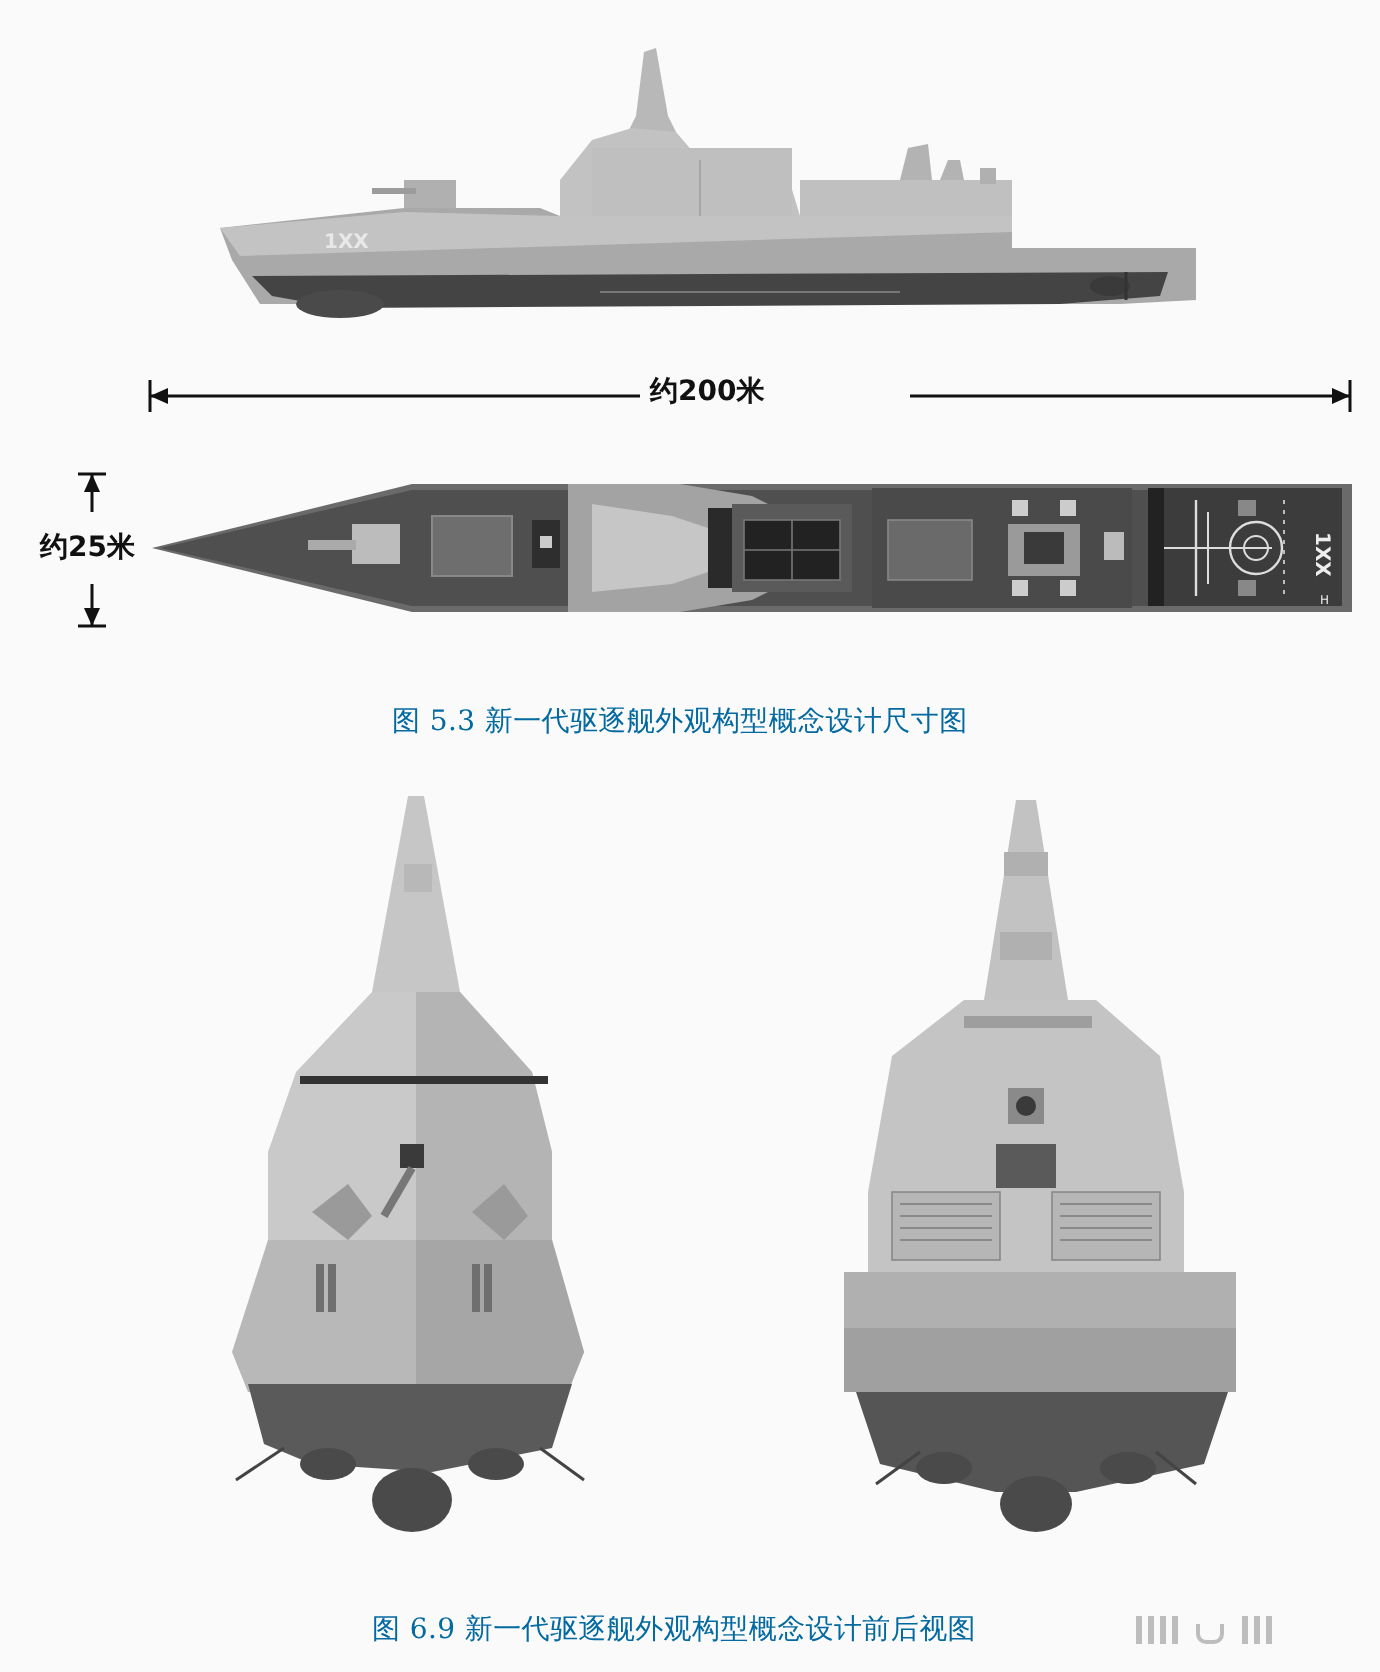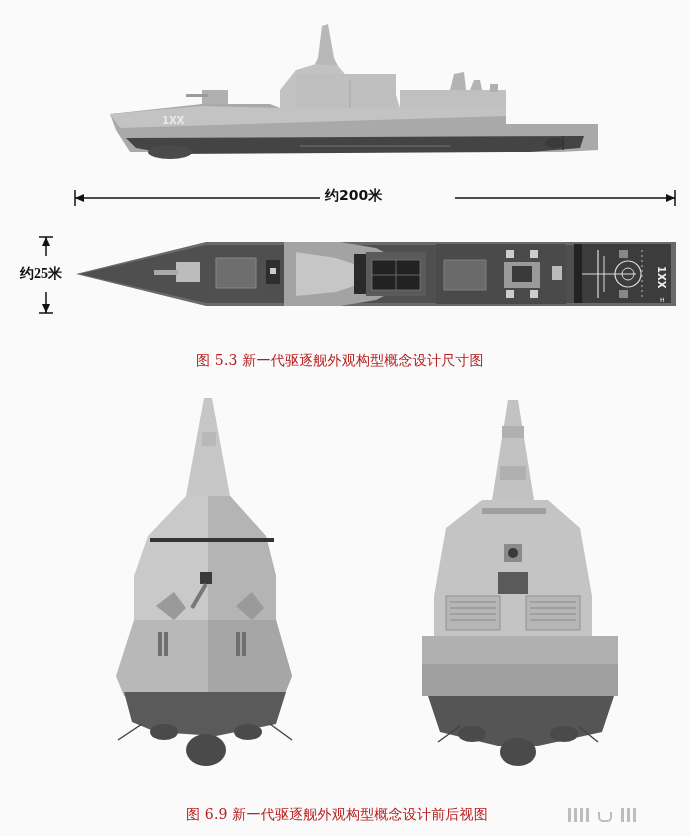--- a/index.html
+++ b/index.html
@@ -5,21 +5,21 @@
   html, body { margin: 0; padding: 0; }
   body {
     width: 690px; height: 836px; overflow: hidden;
     background: #fafafa;
     font-family: "DejaVu Serif", serif;
     position: relative;
   }
   .figure { position: absolute; }
   .caption {
     position: absolute; font-family: "DejaVu Serif", serif;
-    font-size: 14px; color: #b91c1c; letter-spacing: 0.2px; white-space: nowrap;
+    font-size: 14px; color: #0369a1; letter-spacing: 0.2px; white-space: nowrap;
   }
   .dim-label {
     position: absolute; font-family: "DejaVu Sans", sans-serif;
     font-size: 14px; font-weight: bold; color: #111; white-space: nowrap;
   }
   .watermark { position: absolute; display: flex; align-items: flex-end; gap: 3px; }
   .watermark .bar { width: 3px; background: #bdbdbd; }
 </style>
 </head>
 <body>
@@ -66,21 +66,21 @@
 <div class="dim-label" style="left:325px; top:187px;">约200米</div>
 
 <svg class="figure" style="left:36px; top:234px;" width="20" height="82" viewBox="0 0 20 82">
   <line x1="3" y1="3" x2="17" y2="3" stroke="#111" stroke-width="1.5"></line>
   <line x1="10" y1="3" x2="10" y2="22" stroke="#111" stroke-width="1.5"></line>
   <polygon points="10,3 6,12 14,12" fill="#111"></polygon>
   <line x1="10" y1="58" x2="10" y2="79" stroke="#111" stroke-width="1.5"></line>
   <line x1="3" y1="79" x2="17" y2="79" stroke="#111" stroke-width="1.5"></line>
   <polygon points="10,79 6,70 14,70" fill="#111"></polygon>
 </svg>
-<div class="dim-label" style="left:20px; top:265px;font-family:Liberation Serif, serif;">约25米</div>
+<div class="dim-label" style="left:20px; top:265px;">约25米</div>
 
 <svg class="figure" style="left:76px; top:238px;" width="600" height="70" viewBox="0 0 600 70">
 
   <polygon points="0,36 130,4 600,4 600,68 130,68" fill="#6a6a6a"></polygon>
   <polygon points="4,36 130,7 595,7 595,65 130,65" fill="#4f4f4f"></polygon>
 
   <rect x="100" y="24" width="24" height="20" fill="#bcbcbc"></rect>
   <rect x="78" y="32" width="24" height="5" fill="#aaa"></rect>
 
   <rect x="140" y="20" width="40" height="30" fill="#6e6e6e" stroke="#888" stroke-width="1"></rect>

